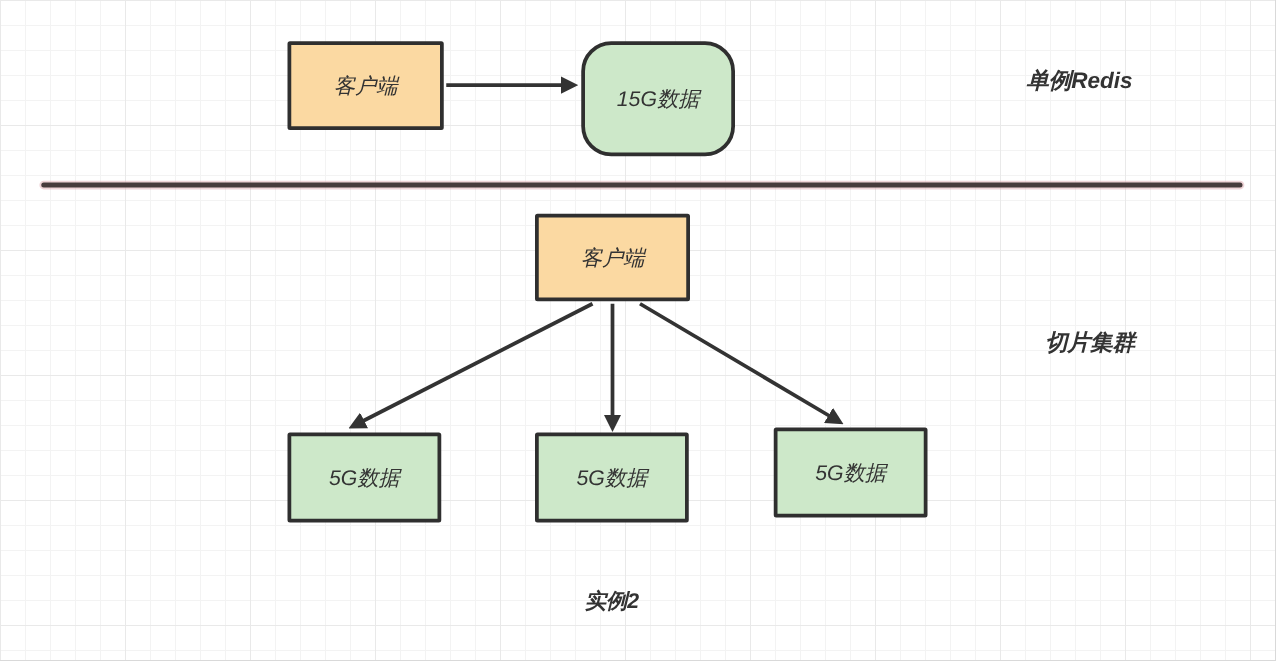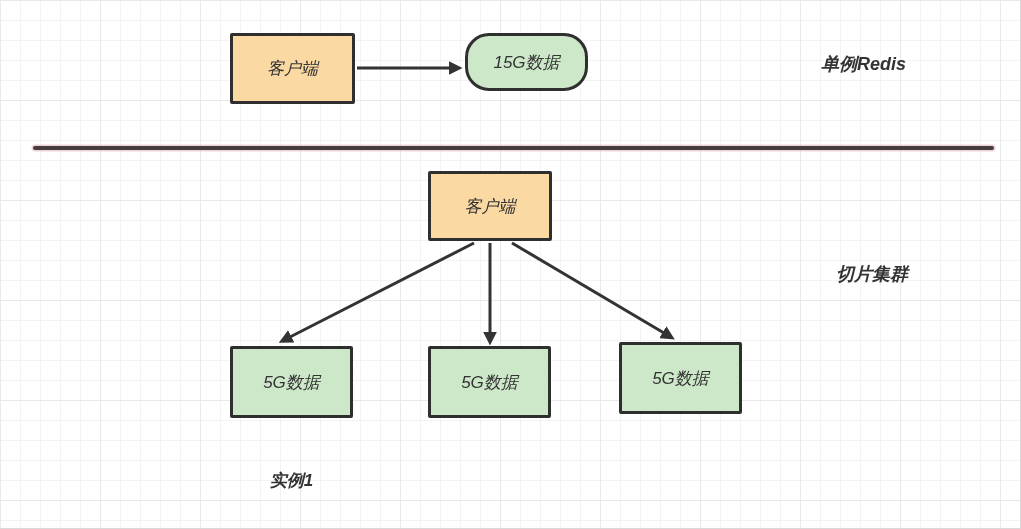--- a/index.html
+++ b/index.html
@@ -29,21 +29,21 @@
     position:absolute; box-sizing:border-box;
     border:3px solid var(--border,#2f2f2f);
     border-radius:2px;
     display:flex; align-items:center; justify-content:center;
     font-size:17px; color:#333;
   }
   .client-node { background:var(--client-fill,#fbd9a2); }
   .data-node   { background:var(--data-fill,#cde8c9); }
 
   #top-client    { left:230px; top:33px;  width:125px; height:71px; }
-  #top-data      { left:465px; top:33px;  width:123px; height:58px;border-radius:24px; }
+  #top-data      { left:465px; top:33px;  width:123px; height:92px;border-radius:24px; }
   #bottom-client { left:428px; top:171px; width:124px; height:70px; }
   #inst1-box     { left:230px; top:346px; width:123px; height:72px; }
   #inst2-box     { left:428px; top:346px; width:123px; height:72px; }
   #inst3-box     { left:619px; top:342px; width:123px; height:72px; }
 
   .section-label {
     position:absolute; font-weight:bold; font-size:18px; color:#333;
     white-space:nowrap;
   }
   #label-top    { left:821px; top:52px; }
@@ -98,17 +98,17 @@
   <div class="node data-node" id="inst1-box">
     <span>5G数据</span>
   </div>
   <div class="node data-node" id="inst2-box">
     <span>5G数据</span>
   </div>
   <div class="node data-node" id="inst3-box">
     <span>5G数据</span>
   </div>
 
-  <div class="inst-label" id="inst1-label">实例1</div>
+  <div class="inst-label" id="inst2-label">实例2</div>
 
   <div class="section-label" id="label-bottom">切片集群</div>
 
 </div>
 
 </body></html>

